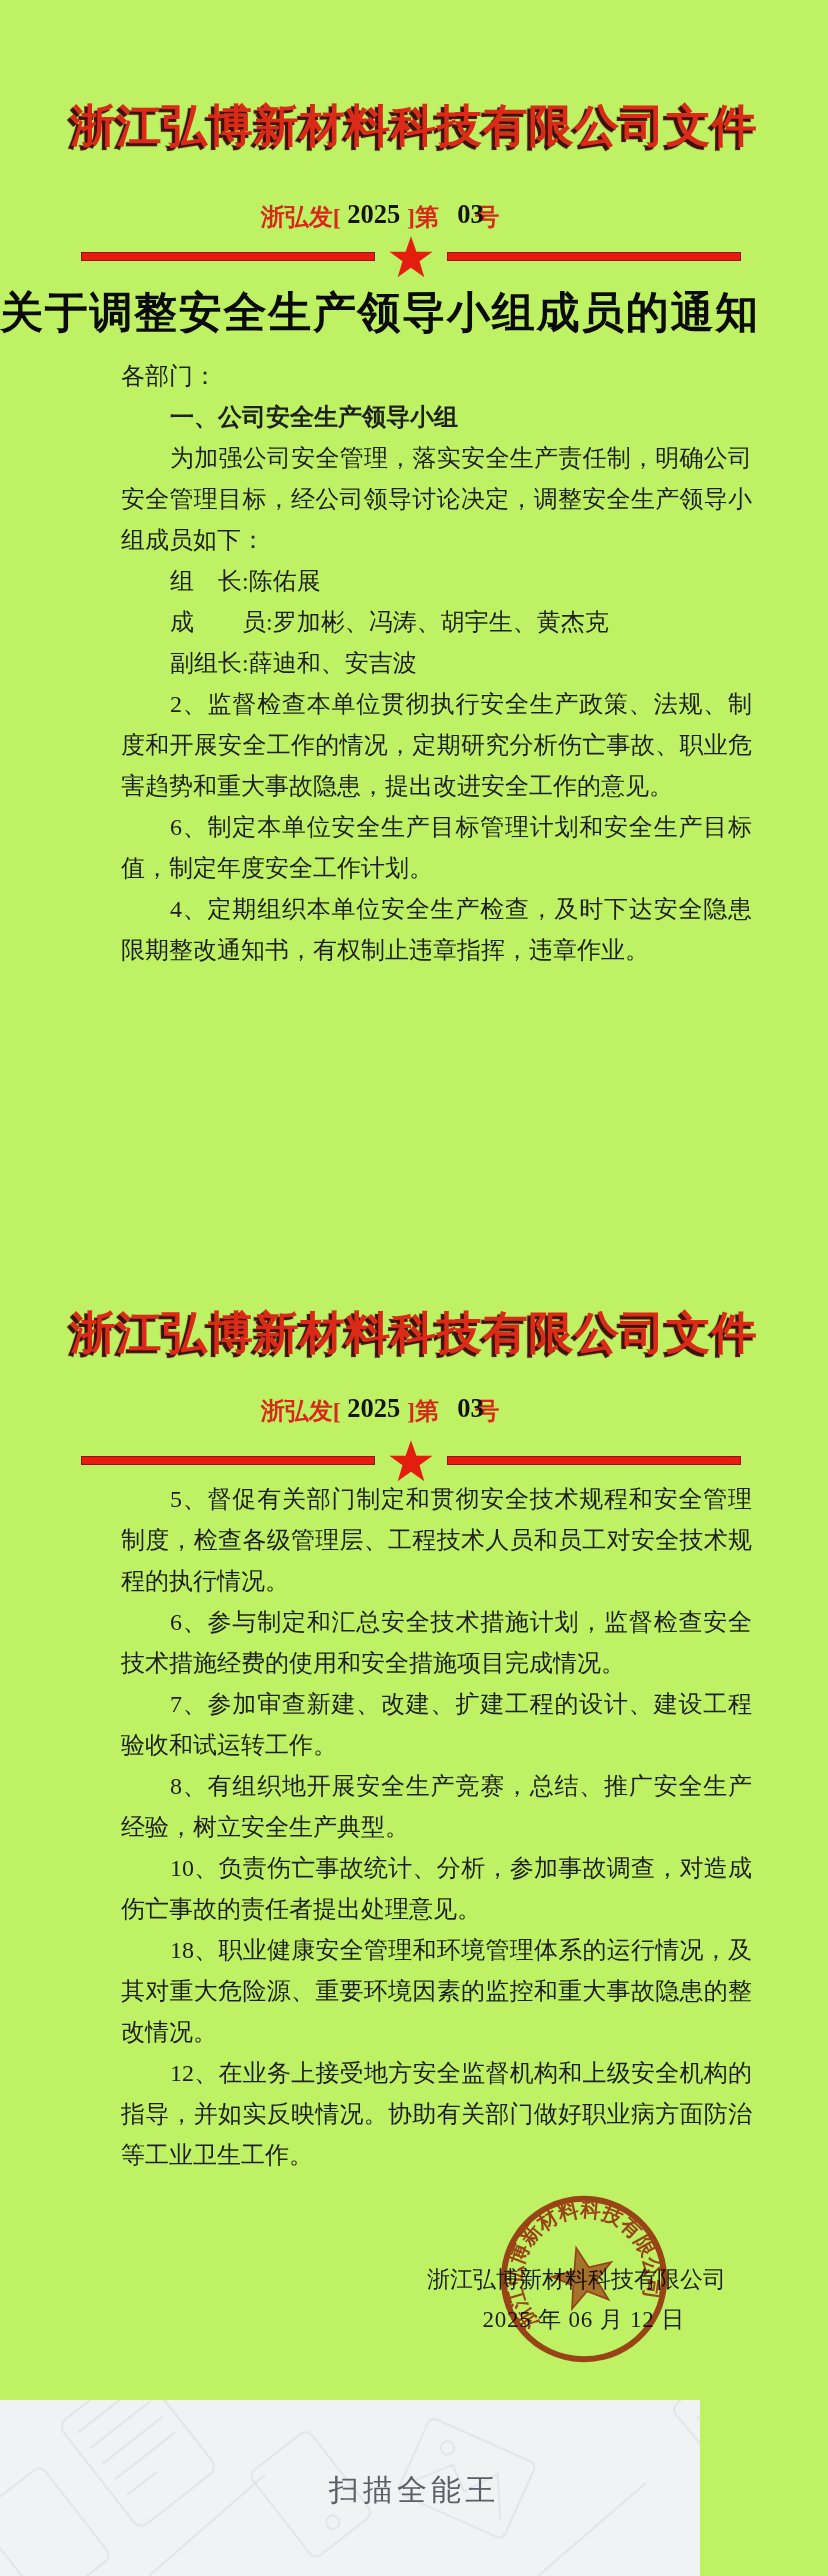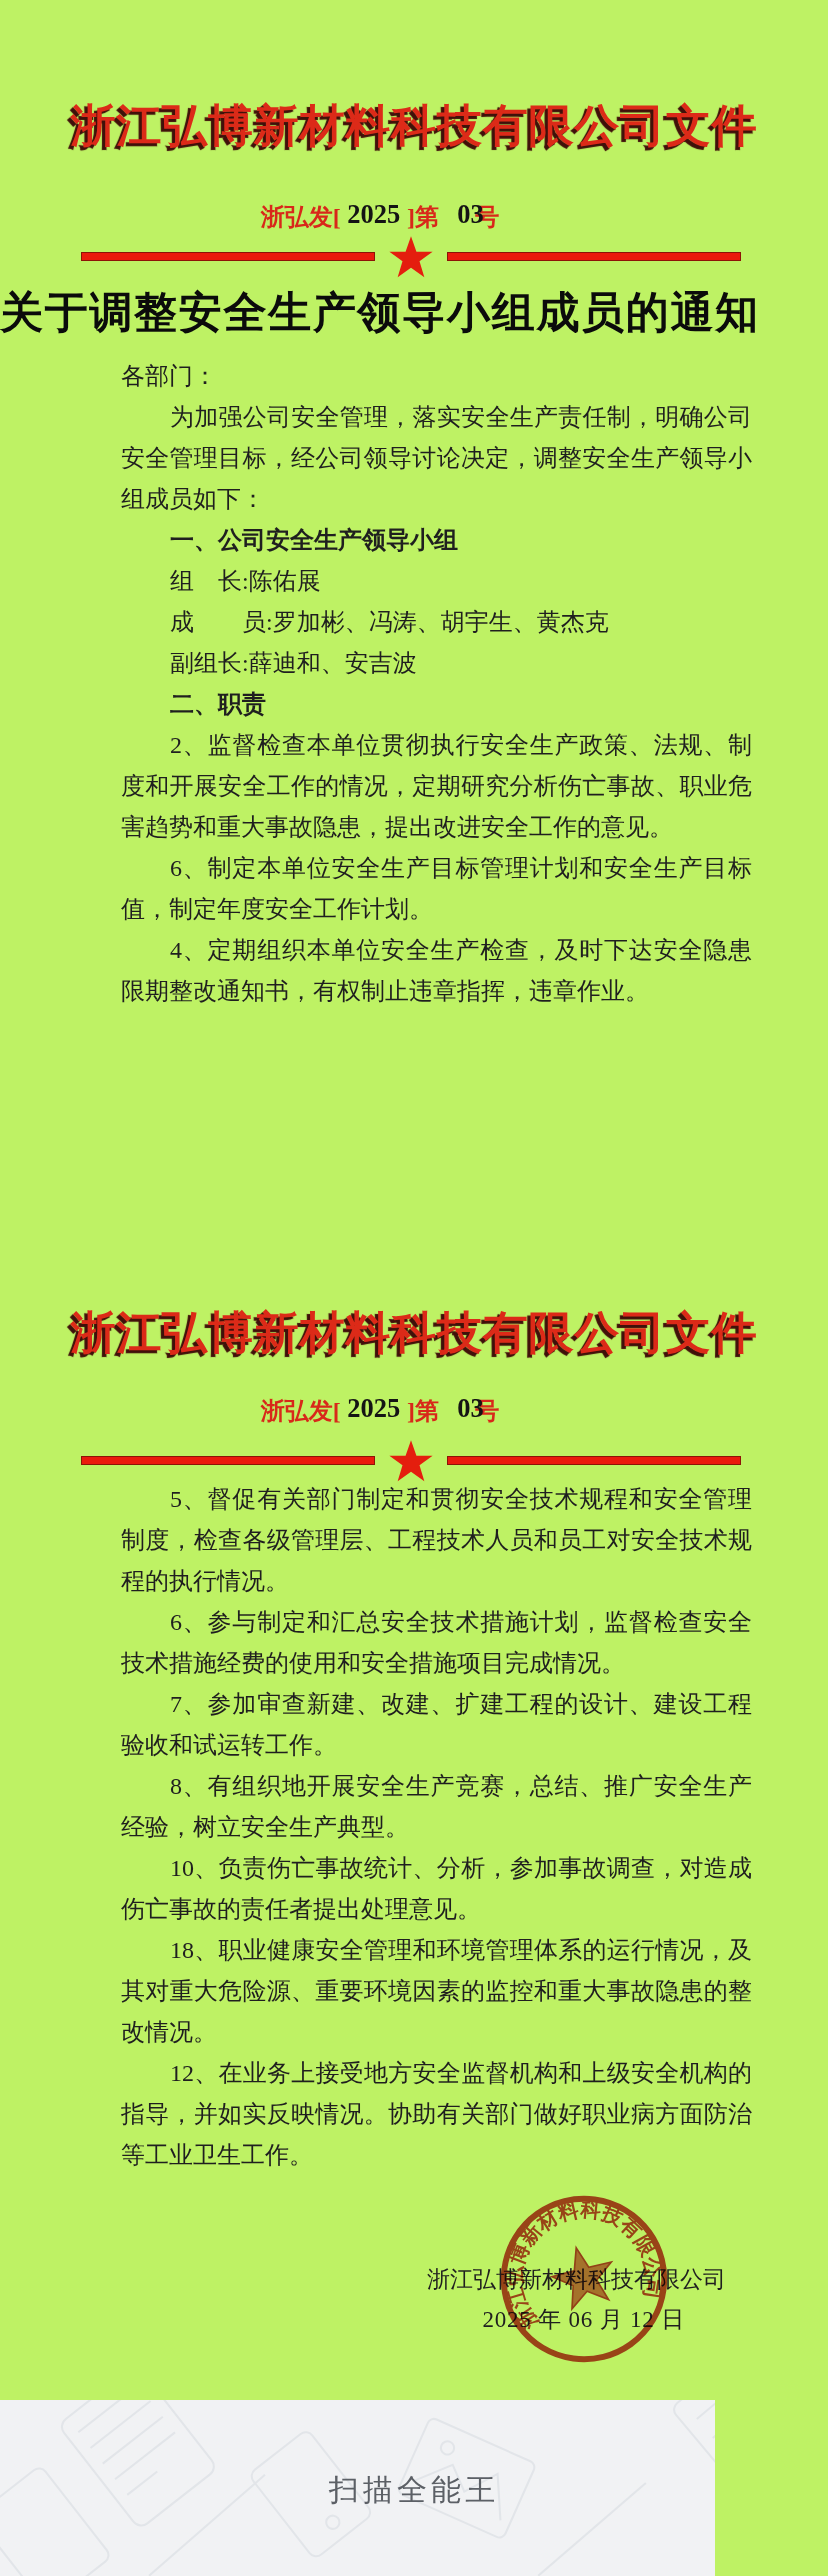--- a/index.html
+++ b/index.html
@@ -49,21 +49,21 @@
   
   .sig-line{position:absolute;white-space:nowrap;color:#1f1f1f;font-size:23px;}
   .sig-company{top:2264px;right:102px;}
   .sig-date{top:2304px;right:143px;letter-spacing:0.8px;}
 
   
   .stamp{position:absolute;left:497px;top:2192px;width:174px;height:174px;
     mix-blend-mode:multiply;opacity:.93;transform:rotate(-14deg);}
 
   
-  .footer{position:absolute;left:0;top:2400px;width:700px;height:176px;background:#f1f2f4;overflow:hidden;padding-left:15px;}
+  .footer{position:absolute;left:0;top:2400px;width:700px;height:176px;background:#f1f2f4;overflow:hidden;}
   .footer-watermark{position:absolute;left:0;top:0;}
   .brand{position:absolute;left:0;top:70px;width:828px;text-align:center;margin:0;
     font-family:"Liberation Sans","DejaVu Sans",sans-serif;
     font-size:30px;letter-spacing:4.1px;color:#5c6066;font-weight:400;}
 </style>
 </head>
 <body>
 
 <div class="sheet">
 
@@ -80,26 +80,25 @@
     </svg>
     <div class="rule-bar"></div>
   </div>
 
   <h2 class="notice-title p1-notice">关于调整安全生产领导小组成员的通知</h2>
 
   <div class="body p1-body">
     <p class="salutation">各部门：</p>
     <div>
 
-    <p class="para">为加强公司安全管理，落实安全生产责任制，明确公司安全管理目标，经公司领导讨论决定，调整安全生产领导小组成员如下：</p>
-        <p class="para bold">一、公司安全生产领导小组</p>
+    <p class="para bold">一、公司安全生产领导小组</p>
+        <p class="para">为加强公司安全管理，落实安全生产责任制，明确公司安全管理目标，经公司领导讨论决定，调整安全生产领导小组成员如下：</p>
         <p class="para">组　长:陈佑展</p>
         <p class="para">成　　员:罗加彬、冯涛、胡宇生、黄杰克</p>
         <p class="para">副组长:薛迪和、安吉波</p>
-        <p class="para bold">二、职责</p>
         <p class="para">2、监督检查本单位贯彻执行安全生产政策、法规、制度和开展安全工作的情况，定期研究分析伤亡事故、职业危害趋势和重大事故隐患，提出改进安全工作的意见。</p>
         <p class="para">6、制定本单位安全生产目标管理计划和安全生产目标值，制定年度安全工作计划。</p>
         <p class="para">4、定期组织本单位安全生产检查，及时下达安全隐患限期整改通知书，有权制止违章指挥，违章作业。</p>
       </div>
   </div>
 
   <h1 class="red-title p2-header-title">浙江弘博新材料科技有限公司文件</h1>
 
   <div class="doc-number p2-docnum">
     <span class="red">浙弘发[</span><span class="num">2025</span><span class="red">]第</span><span class="num num2">03</span><span class="red suffix">号</span>

